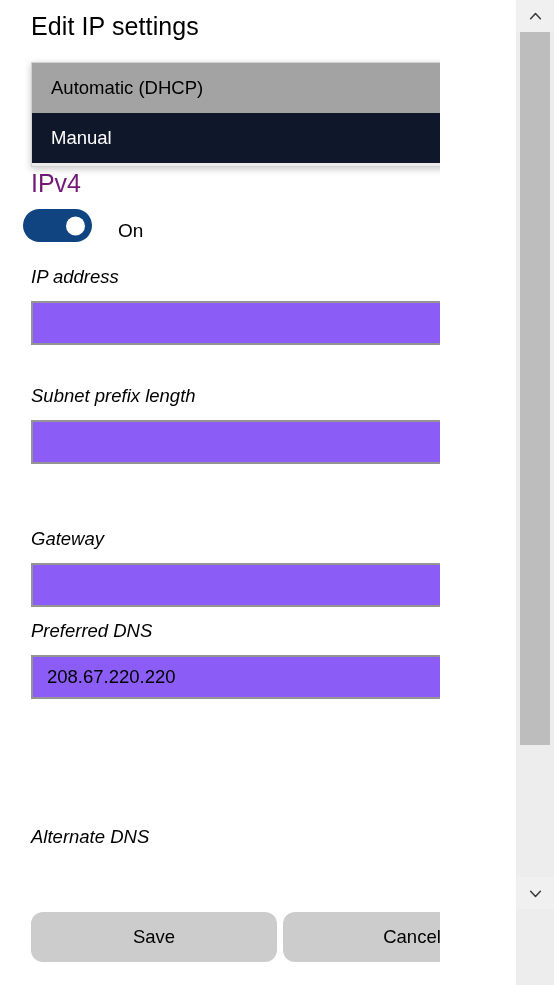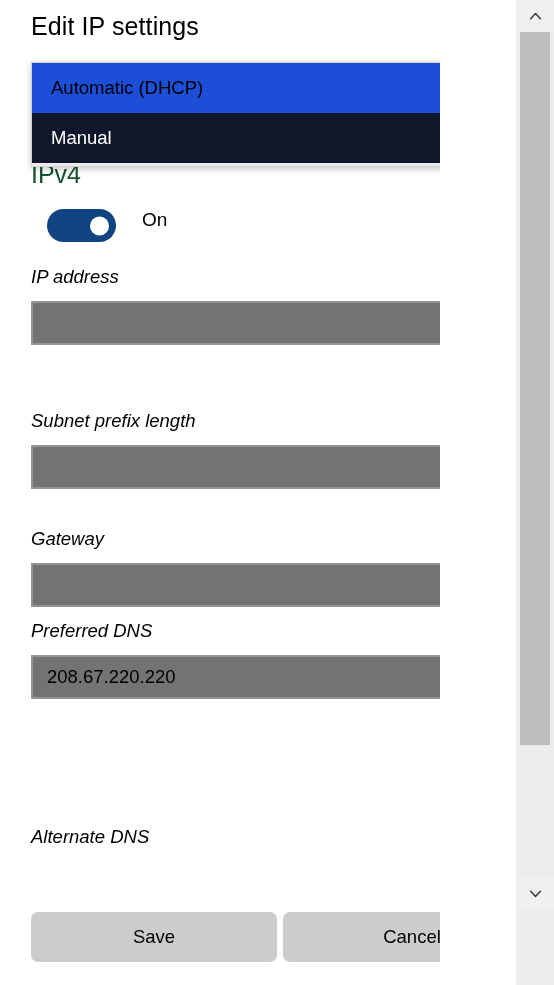--- a/index.html
+++ b/index.html
@@ -68,34 +68,34 @@
     color: #ffffff;
   }
   .combo-option.plain {
     background: #ebebeb;
   }
 
   
   #ipv4-heading {
     position: absolute;
     left: 31px;
-    top: 160px;
+    top: 169px;
     font-size: 25px;
     font-weight: 400;
-    color: #14532d;
+    color: #701a75;
     z-index: 10;
   }
 
   
   #toggle-row {
     position: absolute;
-    left: 47px;
+    left: 23px;
     top: 209px;
     display: flex;
-    align-items: flex-start;
+    align-items: flex-end;
     z-index: 20;
   }
   #ipv4-toggle {
     width: 69px;
     height: 33px;
     border-radius: 17px;
     background: #0f4480;
     position: relative;
     cursor: pointer;
     flex: 0 0 auto;
@@ -128,33 +128,33 @@
     color: #000000;
     line-height: 1;
     margin-bottom: 14px;
     white-space: nowrap;
     font-style: italic;
   }
   .text-input {
     display: block;
     width: 477px;
     height: 44px;
-    background: #737373;
+    background: #8b5cf6;
     border: 2px solid #949494;
     border-radius: 0;
     padding: 0 14px;
     font-family: "Liberation Sans", "DejaVu Sans", sans-serif;
     font-size: 18.5px;
     color: #000000;
     outline: none;
   }
   .text-input::placeholder { color: #6b6b6b; }
 
   #group-ip-address      { top: 268px; }
-  #group-subnet-prefix   { top: 412px; }
+  #group-subnet-prefix   { top: 387px; }
   #group-gateway         { top: 530px; }
   #group-preferred-dns   { top: 622px; }
   #group-alternate-dns   { top: 828px; }
 
   
   #scrollbar {
     position: absolute;
     right: 0;
     top: 0;
     width: 38px;
@@ -206,21 +206,21 @@
     width: 516px;
     height: 50px;
     z-index: 50;
   }
   .action-button {
     position: absolute;
     top: 0;
     height: 50px;
     background: #cccccc;
     border: none;
-    border-radius: 7px;
+    border-radius: 12px;
     font-family: "Liberation Sans", "DejaVu Sans", sans-serif;
     font-size: 18.5px;
     color: #000000;
     cursor: pointer;
     padding: 0;
   }
   #save-button   { left: 31px;  width: 246px; }
   #cancel-button { left: 283px; width: 258px; }
 </style>
 </head>
@@ -257,21 +257,21 @@
   <div class="field-group" id="group-preferred-dns">
     <div class="field-label">Preferred DNS</div>
     <input class="text-input" type="text" value="208.67.220.220" placeholder="" style="">
   </div>
 
   <div class="field-group" id="group-alternate-dns">
     <div class="field-label">Alternate DNS</div>
   </div>
 
   <div id="combo-popup" style="background: rgb(235, 235, 235);">
-    <div class="combo-option plain" style="background: #1d4ed8;">Automatic (DHCP)</div>
+    <div class="combo-option plain" style="background: #a3a3a3;">Automatic (DHCP)</div>
     <div class="combo-option selected" style="background: #0f172a;">Manual</div>
   </div>
 
   <div id="action-bar">
     <button class="action-button" id="save-button" style="background: rgb(204, 204, 204);">Save</button>
     <button class="action-button" id="cancel-button" style="background: rgb(204, 204, 204);">Cancel</button>
   </div>
 
 </div>
 

